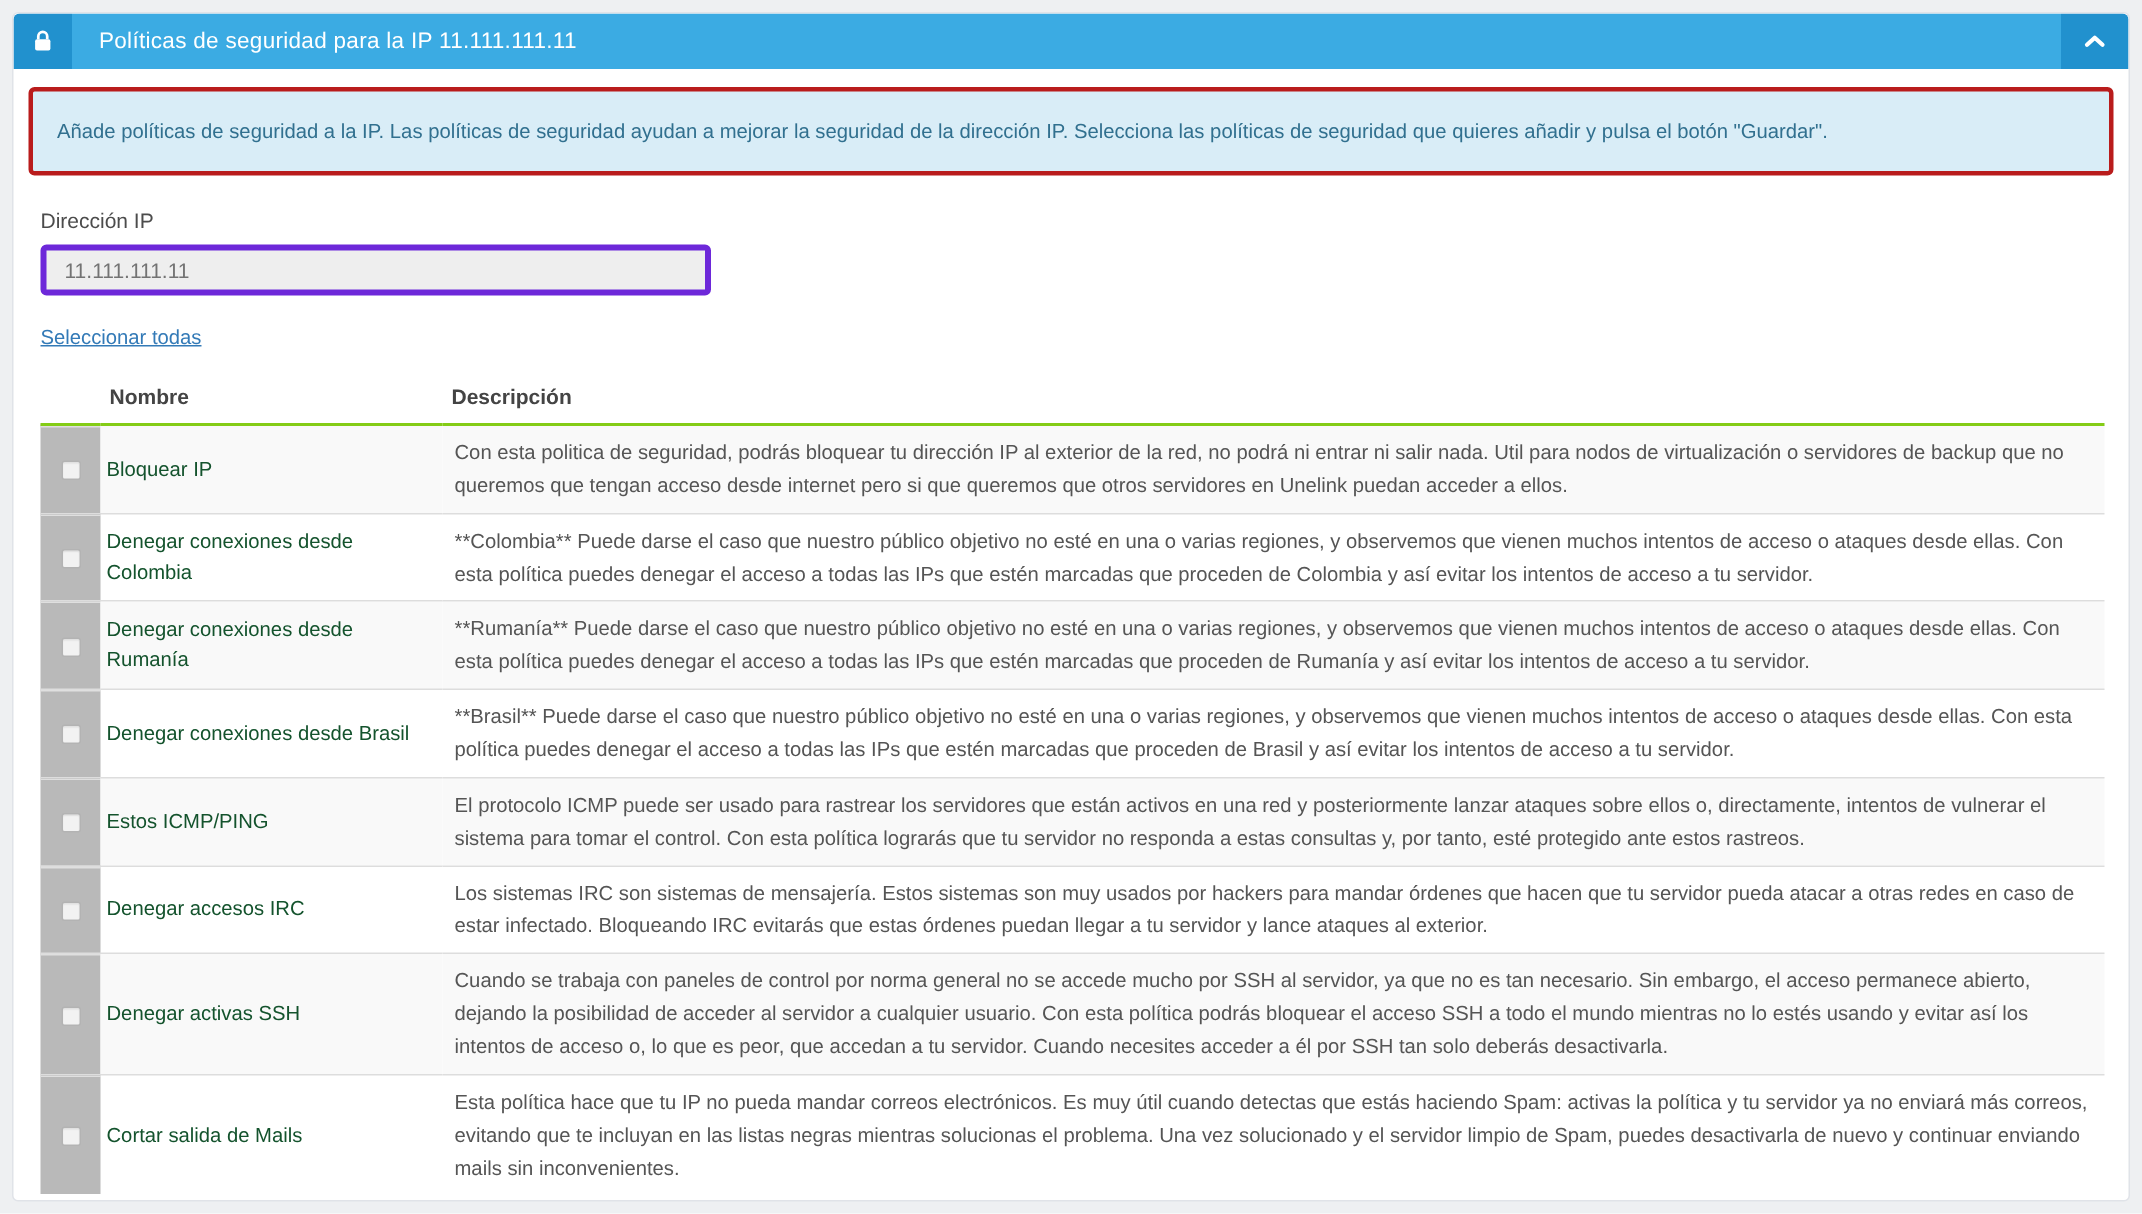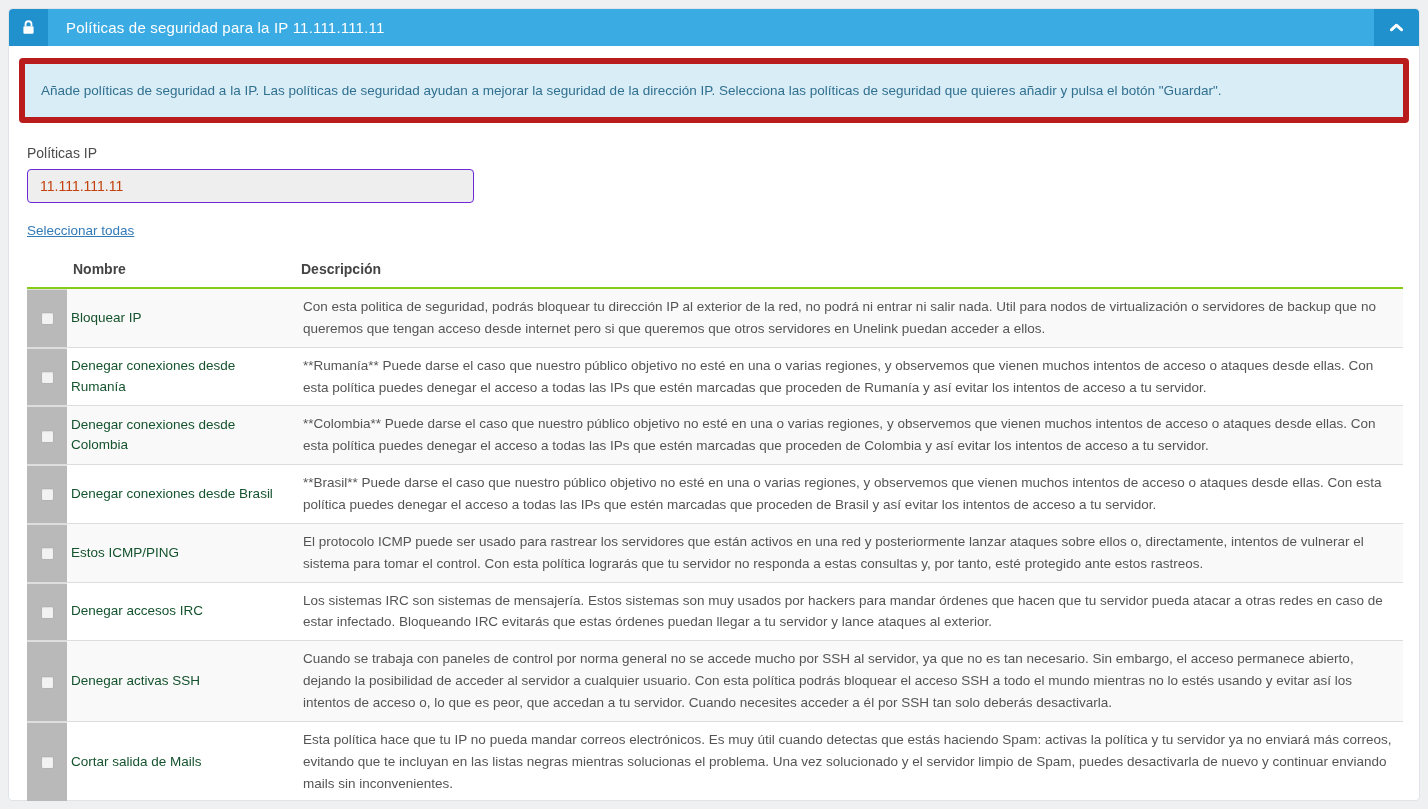--- a/index.html
+++ b/index.html
@@ -18,30 +18,30 @@
     display:flex; align-items:center; justify-content:center; flex:0 0 auto;
   }
   .icon-box.right { width:45px; cursor:pointer; }
   .title-bar {
     flex:1; background:#3babe3; color:#fff; display:flex; align-items:center;
     padding-left:18px; font-size:15px; letter-spacing:.2px;
   }
 
   
   .alert {
-    margin:12px 10px 0 10px; background:#d9edf7; border:6px solid #b91c1c;
+    margin:12px 10px 0 10px; background:#d9edf7; border:3px solid #b91c1c;
     color:#31708f; border-radius:4px; padding:19px 16px; font-size:13.5px;
   }
 
   
   .form-group { margin:22px 18px 0 18px; }
   .form-group label { display:block; font-size:14px; color:#4c4c4c; margin-bottom:8px; }
   .ip-input {
-    width:447px; height:34px; background:#eee; border:1px solid #6d28d9;
-    border-radius:4px; padding-left:12px; color:#c2410c; font-size:14px;
+    width:447px; height:34px; background:#eee; border:4px solid #6d28d9;
+    border-radius:4px; padding-left:12px; color:#737373; font-size:14px;
     font-family:"Liberation Sans", sans-serif;
   }
   .select-all {
     display:inline-block; margin:20px 18px 0 18px; color:#337ab7;
     font-size:13.5px; cursor:pointer;
   }
 
   
   table.policies {
     margin:14px 18px 0 18px; width:1376px; border-collapse:collapse;
@@ -87,21 +87,21 @@
         <path d="M2.5 10.5 8 5.5l5.5 5" stroke="#fff" stroke-width="3" fill="none" stroke-linecap="round" stroke-linejoin="round"></path>
       </svg>
     </div>
   </div>
 
   <div class="alert">
     <span>Añade políticas de seguridad a la IP. Las políticas de seguridad ayudan a mejorar la seguridad de la dirección IP. Selecciona las políticas de seguridad que quieres añadir y pulsa el botón "Guardar".</span>
   </div>
 
   <div class="form-group">
-    <label>Políticas IP</label>
+    <label>Dirección IP</label>
     <input class="ip-input" type="text" disabled="" value="11.111.111.11" style="">
   </div>
 
   <a href="#" class="select-all">Seleccionar todas</a>
 
   <table class="policies">
     <thead>
       <tr>
         <th class="chk-h"></th>
         <th class="name-h">Nombre</th>
@@ -109,27 +109,27 @@
       </tr>
     </thead>
     <tbody>
       <tr>
         <td class="chk-cell"><span class="checkbox"></span></td>
         <td class="name-cell">Bloquear IP</td>
         <td class="desc-cell">Con esta politica de seguridad, podrás bloquear tu dirección IP al exterior de la red, no podrá ni entrar ni salir nada. Util para nodos de virtualización o servidores de backup que no queremos que tengan acceso desde internet pero si que queremos que otros servidores en Unelink puedan acceder a ellos.</td>
       </tr>
       <tr>
         <td class="chk-cell"><span class="checkbox"></span></td>
-        <td class="name-cell">Denegar conexiones desde Rumanía</td>
-        <td class="desc-cell">**Rumanía** Puede darse el caso que nuestro público objetivo no esté en una o varias regiones, y observemos que vienen muchos intentos de acceso o ataques desde ellas. Con esta política puedes denegar el acceso a todas las IPs que estén marcadas que proceden de Rumanía y así evitar los intentos de acceso a tu servidor.</td>
+        <td class="name-cell">Denegar conexiones desde Colombia</td>
+        <td class="desc-cell">**Colombia** Puede darse el caso que nuestro público objetivo no esté en una o varias regiones, y observemos que vienen muchos intentos de acceso o ataques desde ellas. Con esta política puedes denegar el acceso a todas las IPs que estén marcadas que proceden de Colombia y así evitar los intentos de acceso a tu servidor.</td>
       </tr>
       <tr>
         <td class="chk-cell"><span class="checkbox"></span></td>
-        <td class="name-cell">Denegar conexiones desde Colombia</td>
-        <td class="desc-cell">**Colombia** Puede darse el caso que nuestro público objetivo no esté en una o varias regiones, y observemos que vienen muchos intentos de acceso o ataques desde ellas. Con esta política puedes denegar el acceso a todas las IPs que estén marcadas que proceden de Colombia y así evitar los intentos de acceso a tu servidor.</td>
+        <td class="name-cell">Denegar conexiones desde Rumanía</td>
+        <td class="desc-cell">**Rumanía** Puede darse el caso que nuestro público objetivo no esté en una o varias regiones, y observemos que vienen muchos intentos de acceso o ataques desde ellas. Con esta política puedes denegar el acceso a todas las IPs que estén marcadas que proceden de Rumanía y así evitar los intentos de acceso a tu servidor.</td>
       </tr>
       <tr>
         <td class="chk-cell"><span class="checkbox"></span></td>
         <td class="name-cell">Denegar conexiones desde Brasil</td>
         <td class="desc-cell">**Brasil** Puede darse el caso que nuestro público objetivo no esté en una o varias regiones, y observemos que vienen muchos intentos de acceso o ataques desde ellas. Con esta política puedes denegar el acceso a todas las IPs que estén marcadas que proceden de Brasil y así evitar los intentos de acceso a tu servidor.</td>
       </tr>
       <tr>
         <td class="chk-cell"><span class="checkbox"></span></td>
         <td class="name-cell">Estos ICMP/PING</td>
         <td class="desc-cell">El protocolo ICMP puede ser usado para rastrear los servidores que están activos en una red y posteriormente lanzar ataques sobre ellos o, directamente, intentos de vulnerar el sistema para tomar el control. Con esta política lograrás que tu servidor no responda a estas consultas y, por tanto, esté protegido ante estos rastreos.</td>

